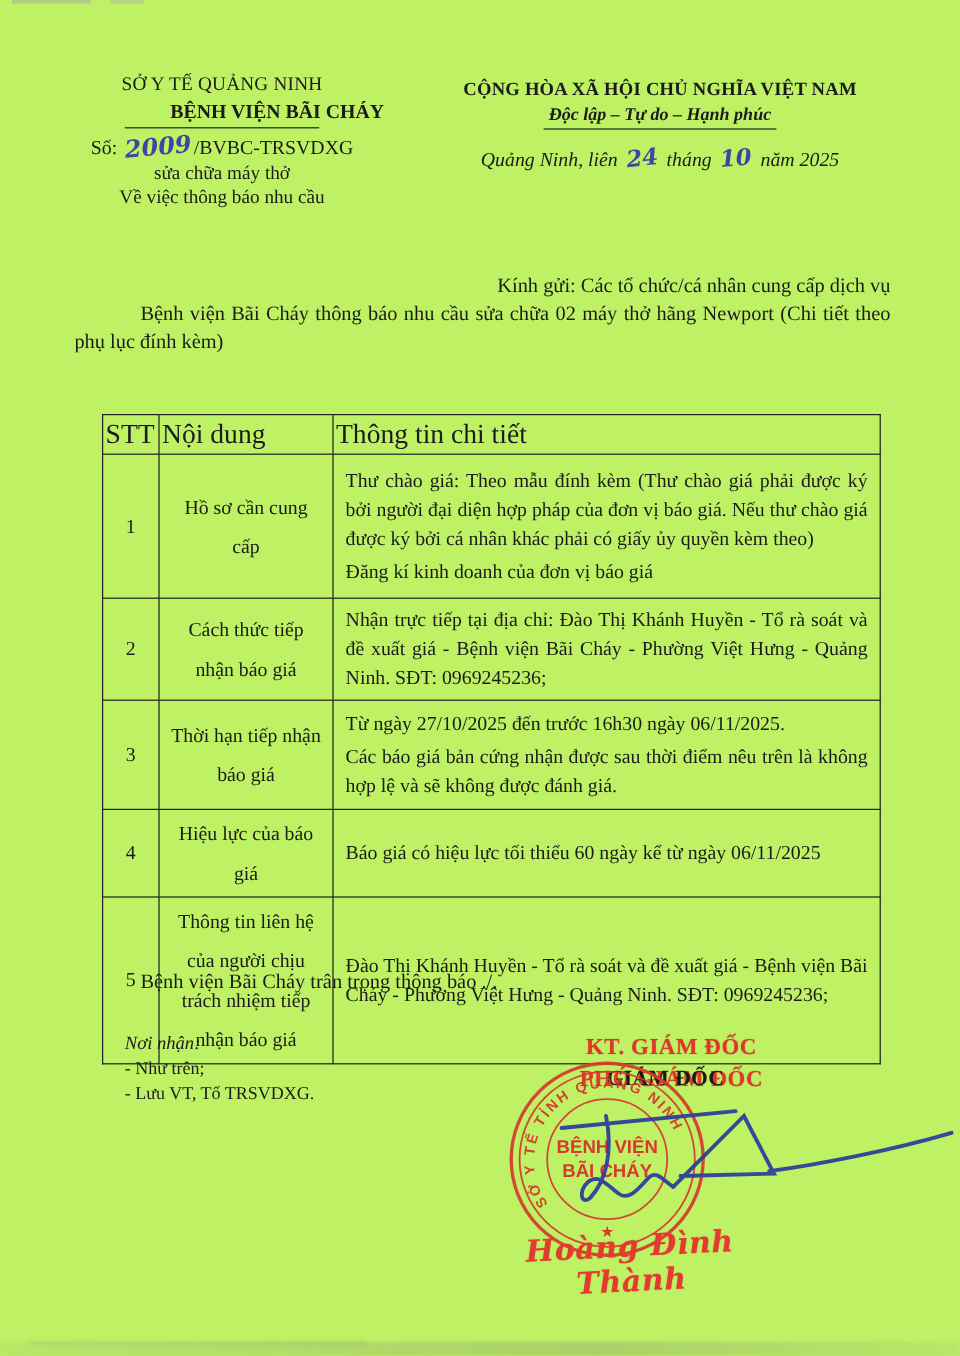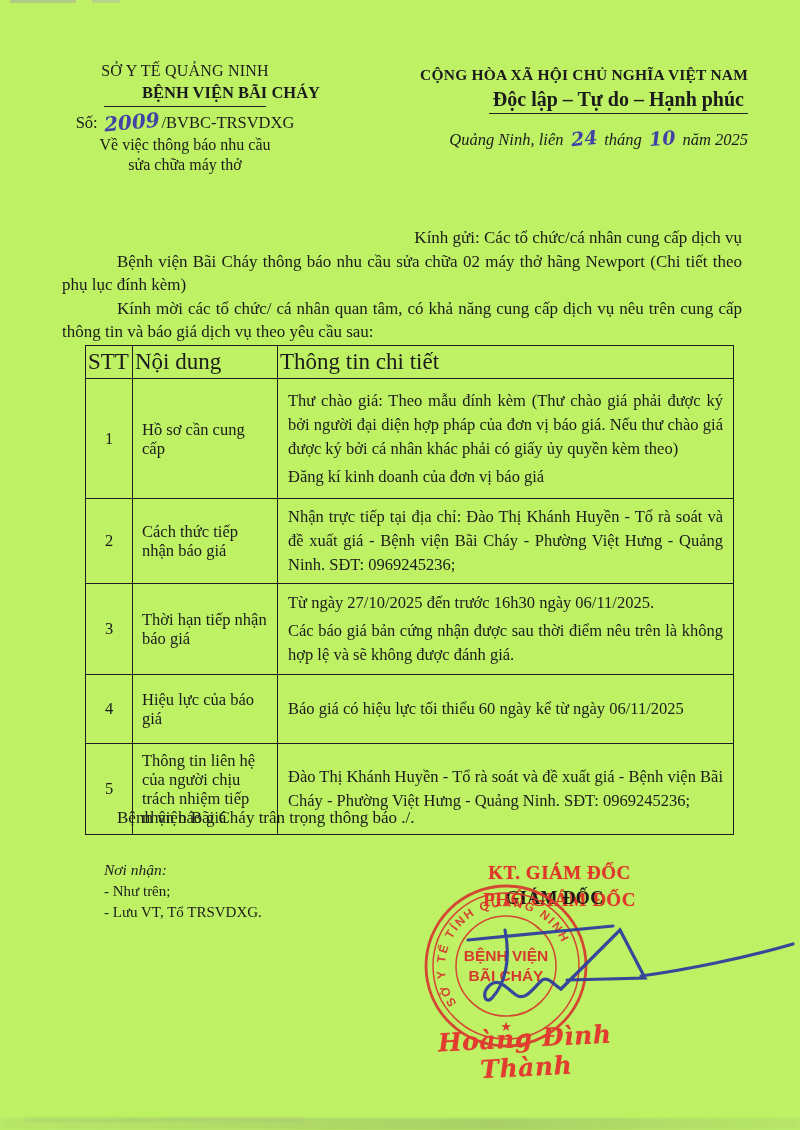--- a/index.html
+++ b/index.html
@@ -24,39 +24,39 @@
   .hdr-left .doc-number{font-size:16.5px;}
   .hdr-left .doc-subject{font-size:16px;line-height:20px;margin-top:2px;}
   .hand{
     font-family:"DejaVu Serif",serif;font-style:italic;font-weight:bold;
     color:#4343a6;display:inline-block;
   }
   .hand-number{font-size:20px;transform:rotate(-5deg);position:relative;top:1px;margin:0 2px;}
   .hand-day{font-size:19px;transform:rotate(-6deg);margin:0 3px;}
   .hand-month{font-size:19px;transform:rotate(-4deg);margin:0 3px;}
 
-  .hdr-right{position:absolute;left:352px;top:66px;width:396px;text-align:right;}
+  .hdr-right{position:absolute;left:352px;top:66px;width:396px;text-align:center;}
   .hdr-right .nat-line1{font-size:15.5px;font-weight:bold;letter-spacing:.2px;}
-  .hdr-right .nat-line2{display:inline-block;font-size:20px;font-weight:bold;margin-top:4px;
-    border-bottom:1.7px solid #222;padding:0 4px 2px;}
+  .hdr-right .nat-line2{display:inline-block;font-size:15px;font-weight:bold;margin-top:4px;
+    border-bottom:1.7px solid #222;padding:0 4px 2px;font-style:italic;}
   .hdr-right .place-date{font-size:16.5px;font-style:italic;margin-top:13px;}
 
   
   .body-text{position:absolute;left:62px;top:226px;width:680px;font-size:17px;line-height:23.5px;text-align:justify;}
   .body-text .salutation{text-indent:128px;text-align:right;}
   .body-text p{margin:0;text-indent:55px;}
 
   
   table.quote{position:absolute;left:85px;top:345px;width:648px;border-collapse:collapse;
     font-size:16.5px;table-layout:fixed;}
   .quote th,.quote td{border:1.6px solid #1f1f1f;}
   .quote thead th{font-size:23px;font-weight:normal;text-align:left;padding:3px 2px;height:24px;}
   .col-stt{width:47px;} .col-nd{width:145px;} .col-ct{width:456px;}
   .quote td.c-stt{text-align:center;vertical-align:middle;}
-  .quote td.c-nd{vertical-align:middle;padding:3px 9px;line-height:19px;}
+  .quote td.c-nd{text-align:center;vertical-align:middle;padding:3px 9px;line-height:33px;}
   .quote td.c-ct{padding:2px 10px;text-align:justify;vertical-align:middle;line-height:24px;}
   .quote td.c-ct p{margin:4px 0;}
   .quote tbody tr:nth-child(1) td{height:113px;}
   .quote tbody tr:nth-child(2) td{height:73px;}
   .quote tbody tr:nth-child(3) td{height:84px;}
   .quote tbody tr:nth-child(4) td{height:62px;}
   .quote tbody tr:nth-child(5) td{height:84px;}
 
   
   .closing{position:absolute;left:62px;top:808px;width:680px;font-size:17px;text-indent:55px;}
@@ -84,41 +84,40 @@
 
   <div class="hdr-left">
     <div class="org-parent">SỞ Y TẾ QUẢNG NINH</div>
     <div class="org-name">BỆNH VIỆN BÃI CHÁY</div>
     <div class="org-rule"></div>
     <div class="doc-number">
       <span>Số:</span>
       <span class="hand hand-number">2009</span><span>/BVBC-TRSVDXG</span>
     </div>
     <div class="doc-subject">
+      <div>sửa chữa máy thở</div>
       <div>Về việc thông báo nhu cầu</div>
-      <div>sửa chữa máy thở</div>
     </div>
   </div>
 
   <div class="hdr-right">
     <div class="nat-line1">CỘNG HÒA XÃ HỘI CHỦ NGHĨA VIỆT NAM</div>
     <div><span class="nat-line2">Độc lập – Tự do – Hạnh phúc</span></div>
     <div class="place-date">
       <span>Quảng Ninh, liên</span>
       <span class="hand hand-day">24</span>
       <span>tháng</span>
       <span class="hand hand-month">10</span>
       <span>năm 2025</span>
     </div>
   </div>
 
   <div class="body-text">
     <div class="salutation">Kính gửi: Các tổ chức/cá nhân cung cấp dịch vụ</div>
     <p>Bệnh viện Bãi Cháy thông báo nhu cầu sửa chữa 02 máy thở hãng Newport (Chi tiết theo phụ lục đính kèm)</p>
-    <p>Kính mời các tổ chức/ cá nhân quan tâm, có khả năng cung cấp dịch vụ nêu trên cung cấp thông tin và báo giá dịch vụ theo yêu cầu sau:</p>
   </div>
 
   <table class="quote">
     <colgroup>
         <col class="col-stt">
         <col class="col-nd">
         <col class="col-ct">
       </colgroup>
     <thead>
       <tr>

